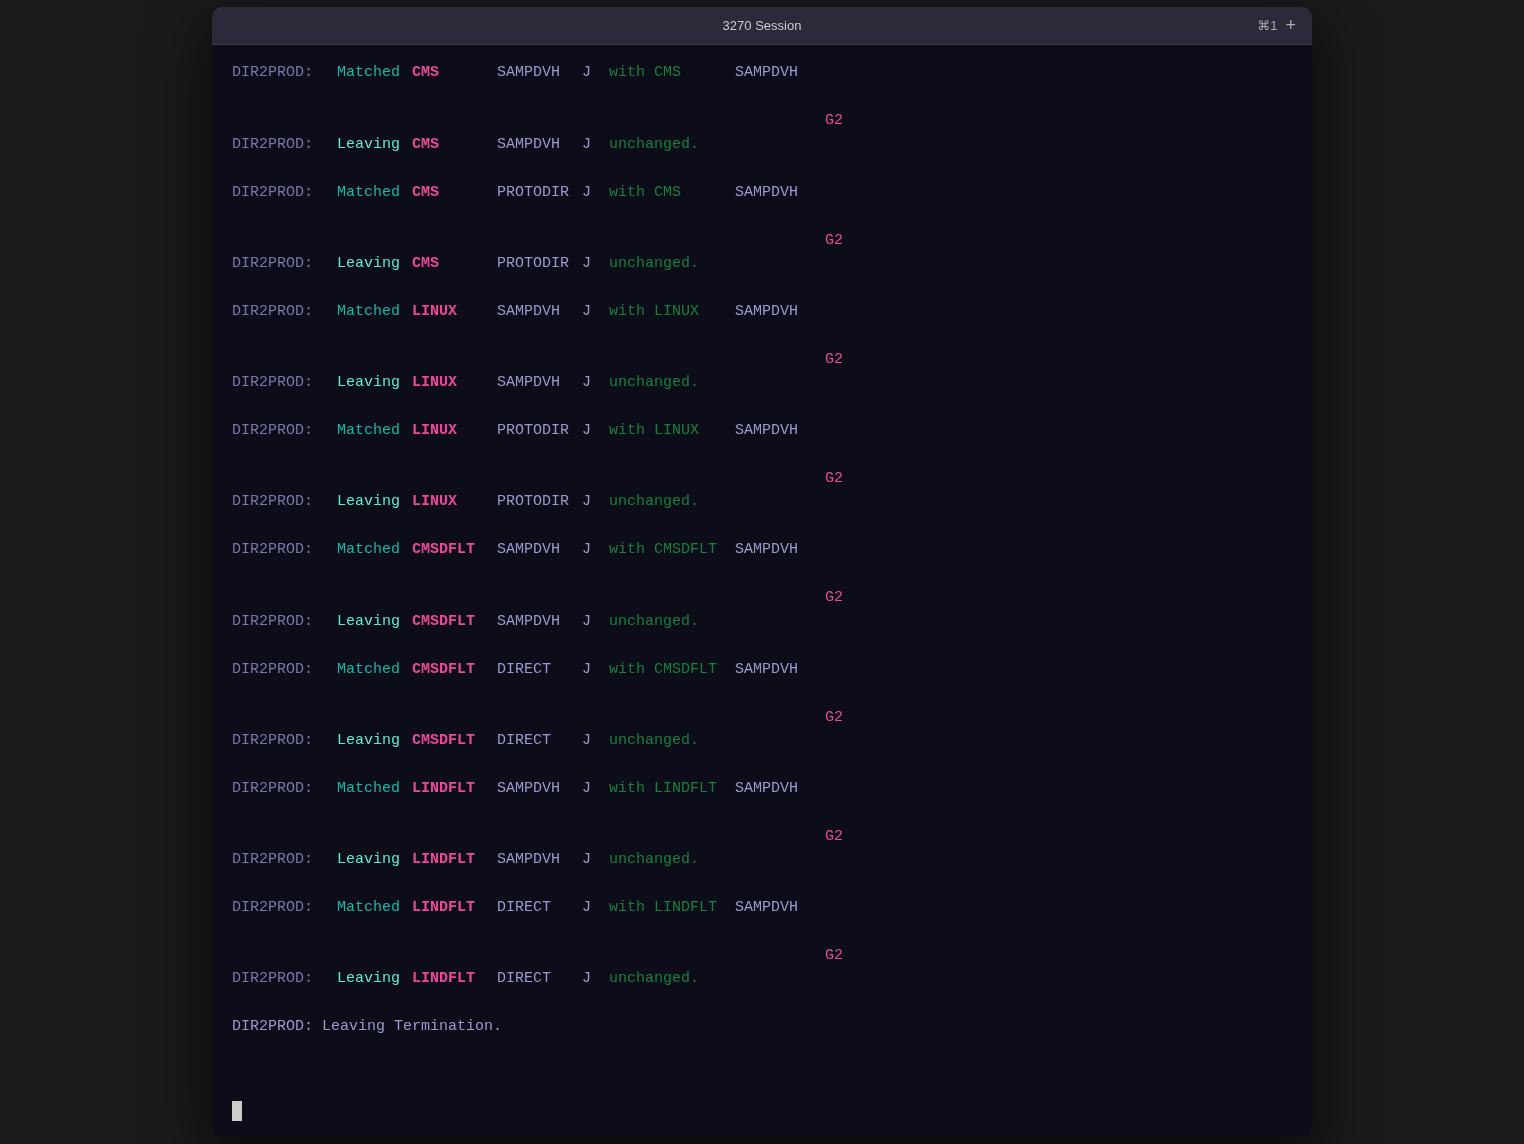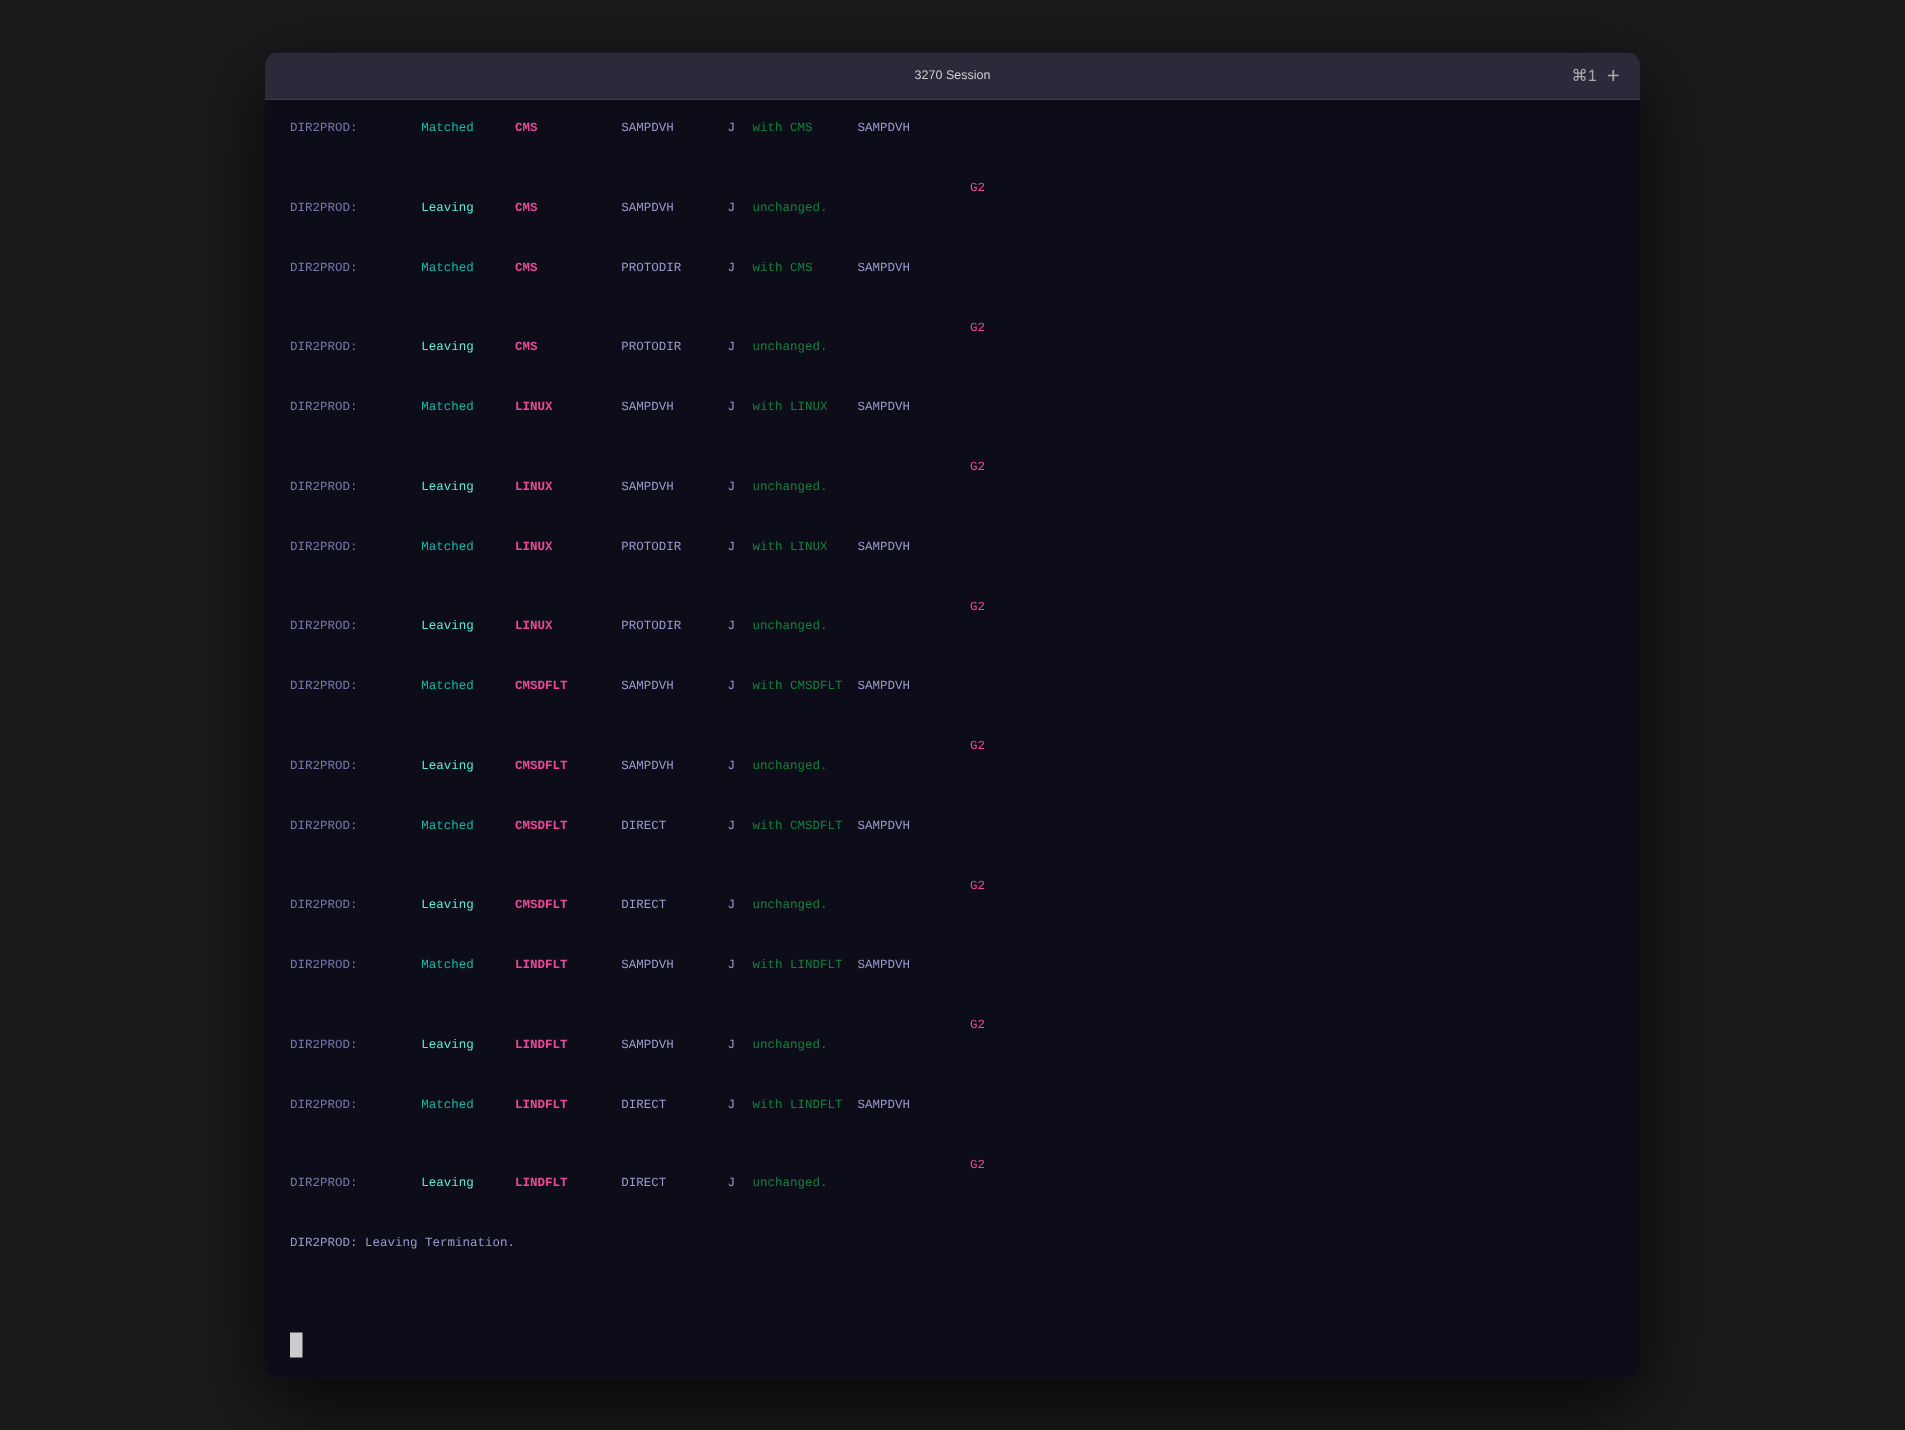--- a/index.html
+++ b/index.html
@@ -23,21 +23,21 @@
       display: flex;
       align-items: center;
       justify-content: center;
       padding: 8px 16px;
       position: relative;
       border-bottom: 1px solid #3a3a4a;
       min-height: 38px;
     }
     .titlebar-title {
       color: #cccccc;
-      font-size: 10px;
+      font-size: 13px;
       font-family: -apple-system, BlinkMacSystemFont, 'Segoe UI', sans-serif;
     }
     .titlebar-right {
       position: absolute;
       right: 16px;
       display: flex;
       align-items: center;
       gap: 8px;
       color: #aaaaaa;
       font-size: 14px;
@@ -50,21 +50,21 @@
     .plus-btn {
       color: #aaaaaa;
       font-size: 18px;
       cursor: pointer;
     }
     .terminal-body {
       background: #0d0d1a;
       padding: 16px 20px;
       min-height: 760px;
       color: #9999cc;
-      font-size: 10px;
+      font-size: 15px;
       line-height: 1.55;
       position: relative;
     }
     .line {
       display: flex;
       white-space: pre;
     }
     .prefix {
       color: #7777aa;
       min-width: 105px;

